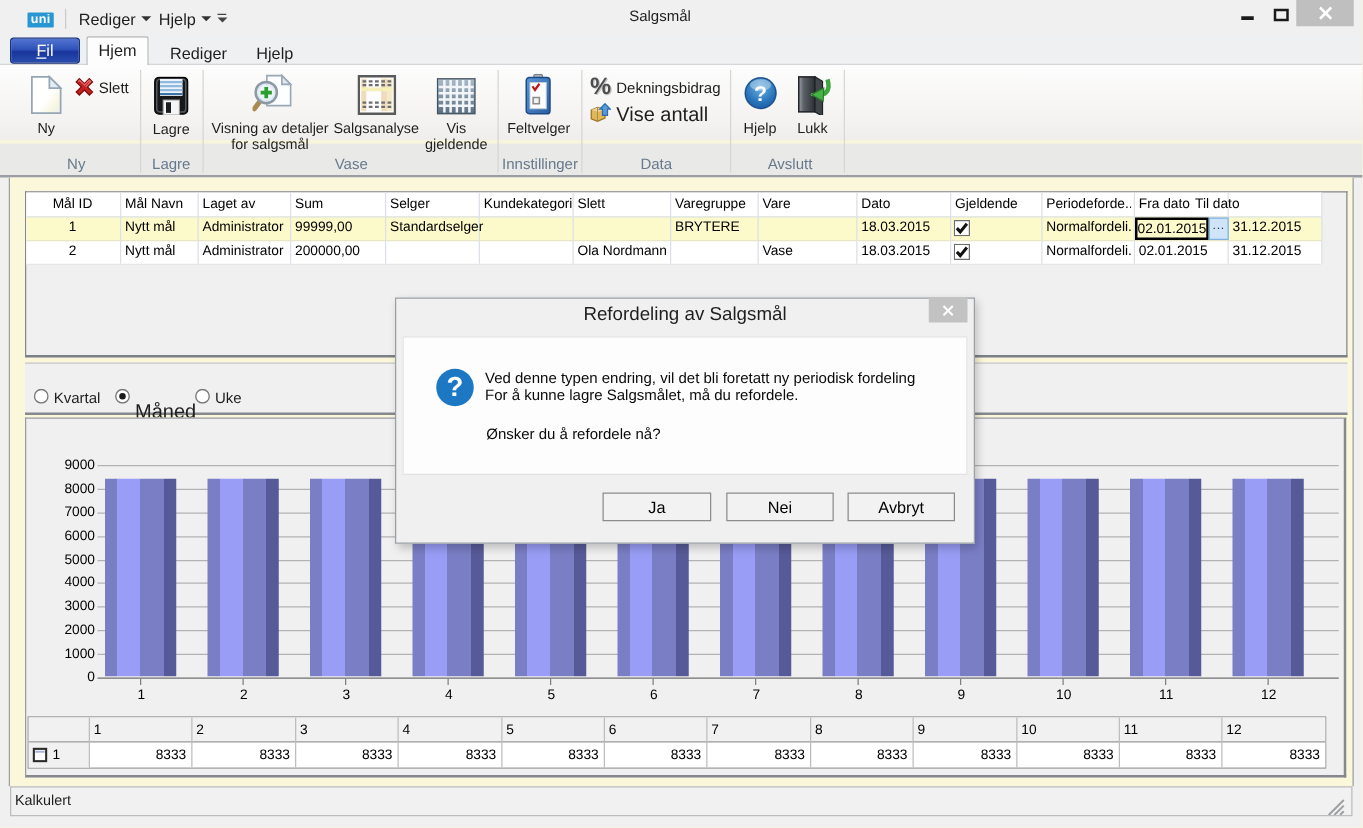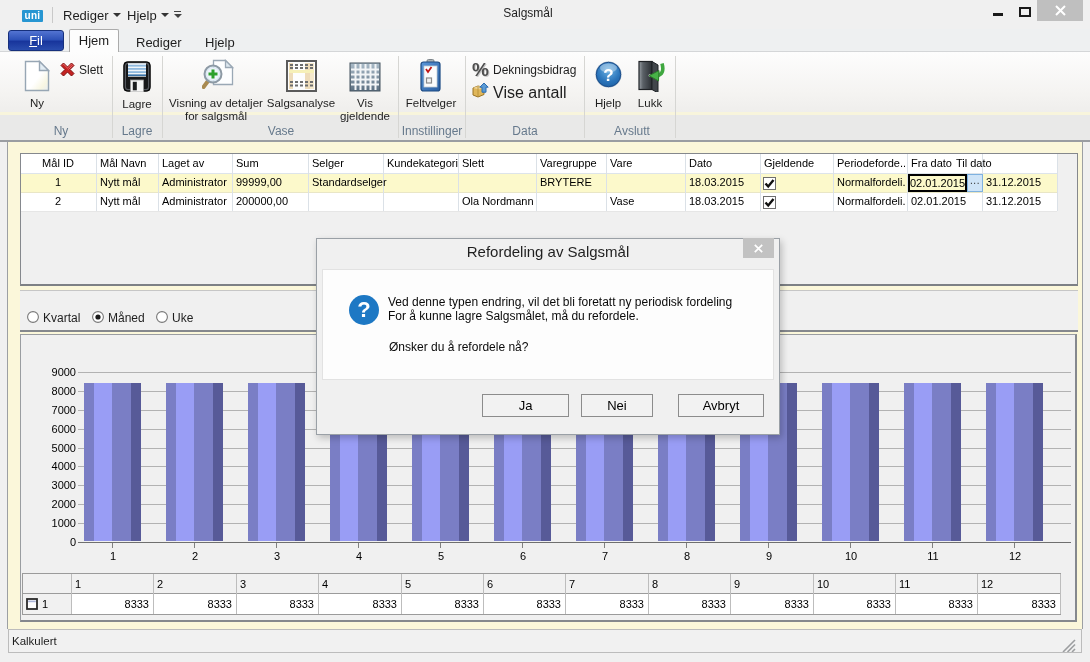--- a/index.html
+++ b/index.html
@@ -261,21 +261,21 @@
 <div class="a" style="left:967px;top:174px;width:16px;height:18px;border:1px solid #7fb2e0;box-sizing:border-box;background:#cfe4f7;font-size:10px;line-height:12px;text-align:center;color:#333;letter-spacing:0.5px;">...</div>
 <div class="a" style="left:20px;top:290px;width:1058px;height:42px;background:#f0f0f0;border-top:1px solid #c6c6c6;border-bottom:2px solid #85888d;box-sizing:border-box;"></div>
 <svg class="a" style="left:27px;top:311px;" width="12" height="12" viewBox="0 0 12 12">
     <circle cx="6" cy="6" r="5.4" fill="#fff" stroke="#787878" stroke-width="1.1"></circle>
   </svg>
 <div class="txt" style="left:43px;top:311px;font-size:12px;">Kvartal</div>
 <svg class="a" style="left:92px;top:311px;" width="12" height="12" viewBox="0 0 12 12">
     <circle cx="6" cy="6" r="5.4" fill="#fff" stroke="#787878" stroke-width="1.1"></circle>
     <circle cx="6" cy="6" r="2.6" fill="#1a1a1a"></circle>
   </svg>
-<div class="txt" style="left:108px;top:311px;font-size:12px;">Måned</div>
+<div class="txt" style="left:108px;top:321px;font-size:16px;">Måned</div>
 <svg class="a" style="left:156px;top:311px;" width="12" height="12" viewBox="0 0 12 12">
     <circle cx="6" cy="6" r="5.4" fill="#fff" stroke="#787878" stroke-width="1.1"></circle>
   </svg>
 <div class="txt" style="left:172px;top:311px;font-size:12px;">Uke</div>
 
 <div class="a" style="left:20px;top:334px;width:1057px;height:288px;background:#f0f0f0;border:1px solid #9a9da1;border-bottom:2px solid #85888d;border-right:2px solid #85888d;box-sizing:border-box;"></div>
 <div class="gridline" style="top:542px;background:#6f6f6f;"></div>
 <div class="ylab" style="left:36px;top:536px;">0</div>
 <div class="gridline" style="top:523px;background:#b2b2b2;"></div>
 <div class="ylab" style="left:36px;top:517px;">1000</div>
@@ -392,14 +392,14 @@
 <div class="a" style="left:743px;top:238px;width:31px;height:20px;background:#c2c2c2;z-index:51;"></div>
 <svg class="a" style="left:754px;top:244px;z-index:52;" width="9" height="9" viewBox="0 0 9 9">
     <path d="M0.8,0.8 L8.2,8.2 M8.2,0.8 L0.8,8.2" stroke="#fff" stroke-width="1.7"></path>
   </svg>
 <div class="a" style="left:322px;top:269px;width:452px;height:111px;background:#fdfdfd;border:1px solid #e2e2e2;box-sizing:border-box;z-index:51;"></div>
 <div class="a" style="left:349px;top:295px;width:30px;height:30px;border-radius:50%;background:#1d78c4;z-index:52;"></div>
 <div class="a" style="left:349px;top:295px;width:30px;height:30px;z-index:53;color:#fff;font-size:22px;font-weight:bold;text-align:center;line-height:29px;">?</div>
 <div class="a" style="left:388px;top:296px;z-index:52;font-size:12px;color:#0a0a0a;line-height:13.5px;white-space:nowrap;">Ved denne typen endring, vil det bli foretatt ny periodisk fordeling<br>For å kunne lagre Salgsmålet, må du refordele.</div>
 <div class="a" style="left:389px;top:340px;z-index:52;font-size:12px;color:#0a0a0a;white-space:nowrap;">Ønsker du å refordele nå?</div>
 <div class="dbtn" style="left:482px;top:394px;z-index:52;">Ja</div>
-<div class="dbtn" style="left:581px;top:394px;width:72px;z-index:52;">Nei</div>
+<div class="dbtn" style="left:581px;top:394px;width:86px;z-index:52;">Nei</div>
 <div class="dbtn" style="left:678px;top:394px;width:86px;z-index:52;">Avbryt</div>
 
 </body></html>

